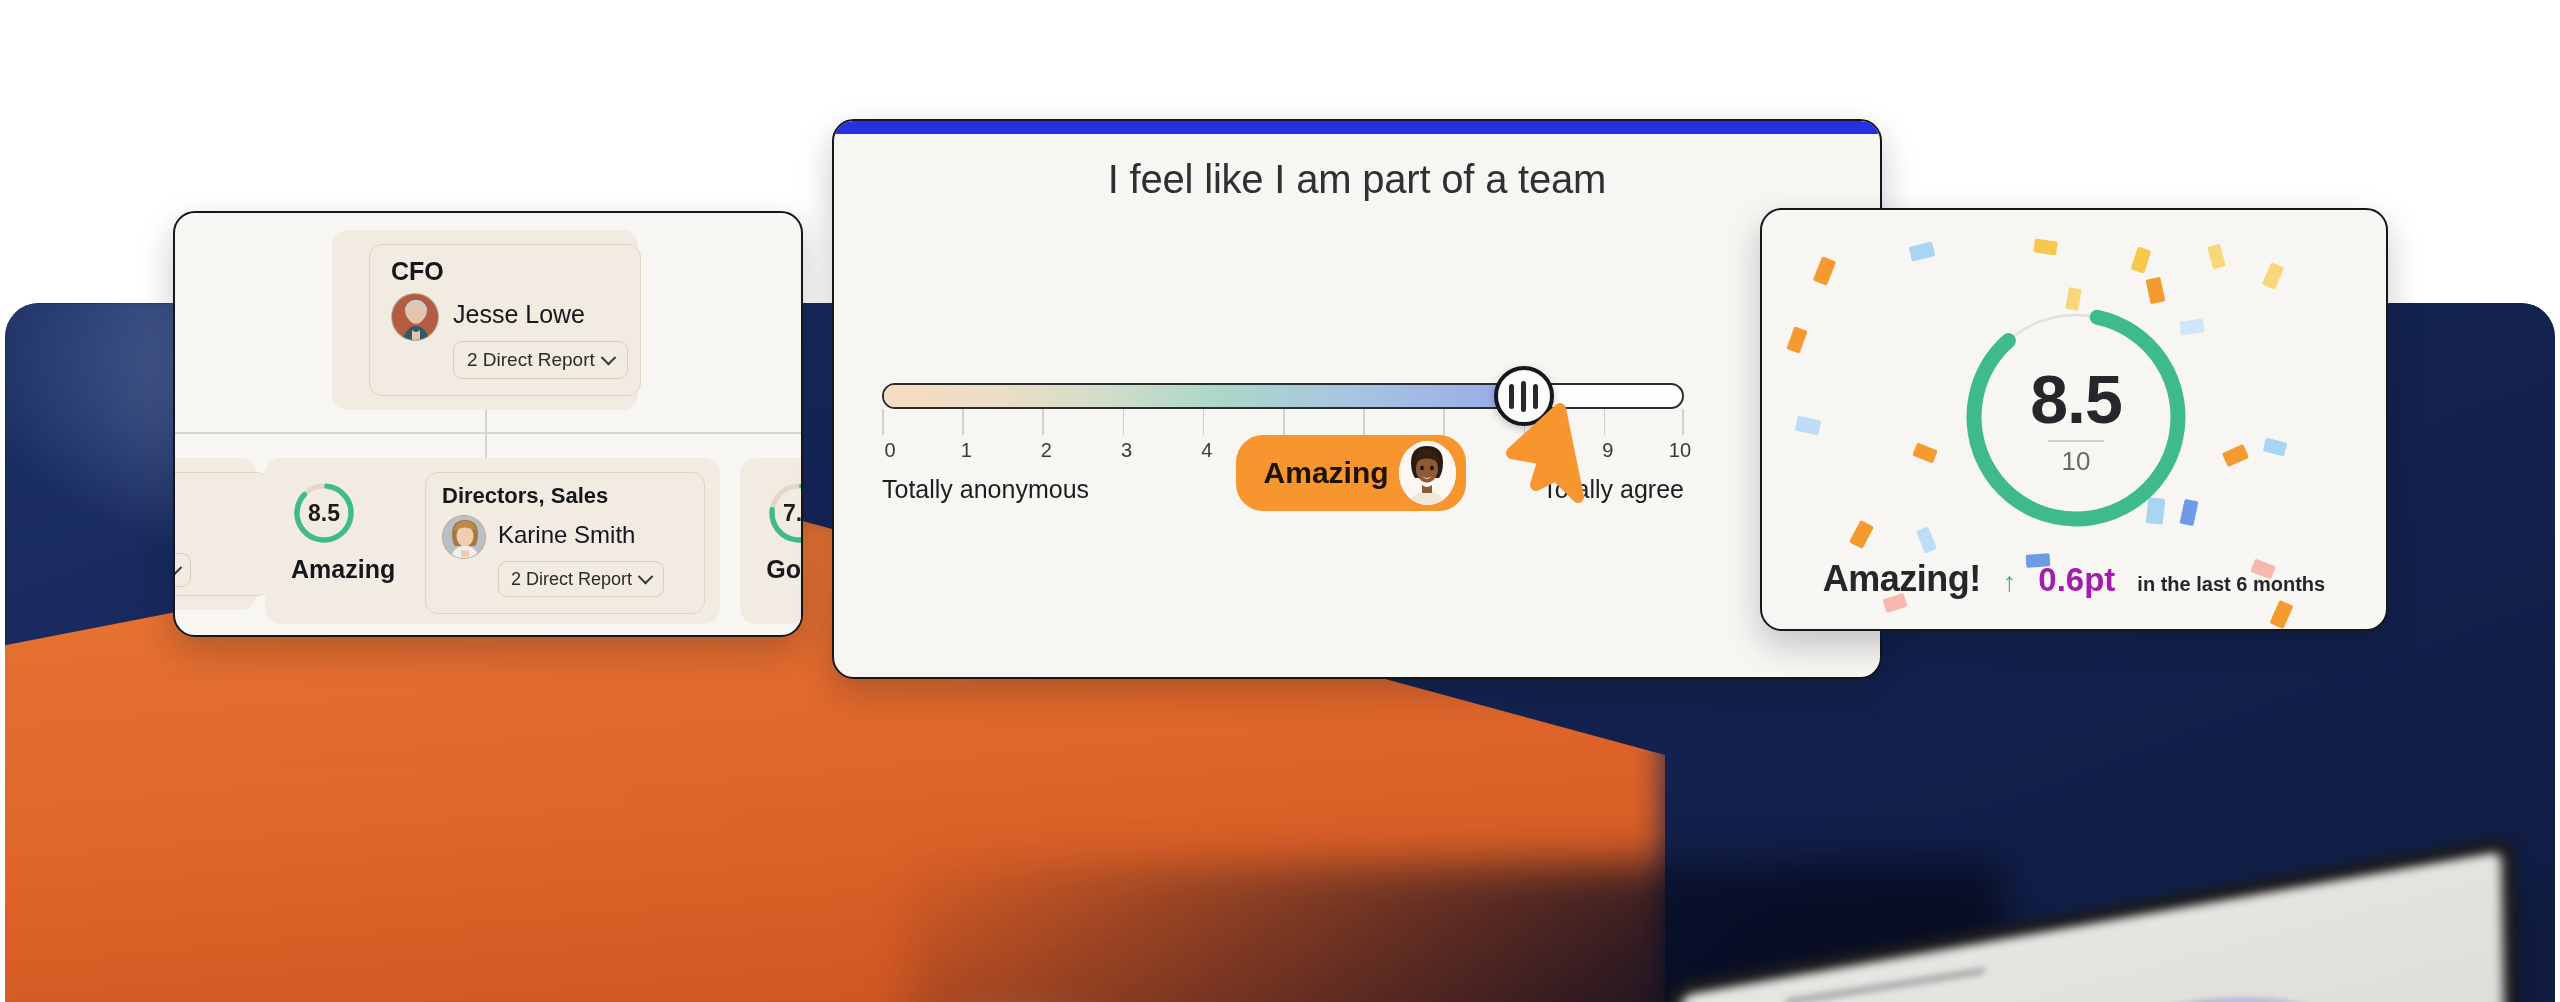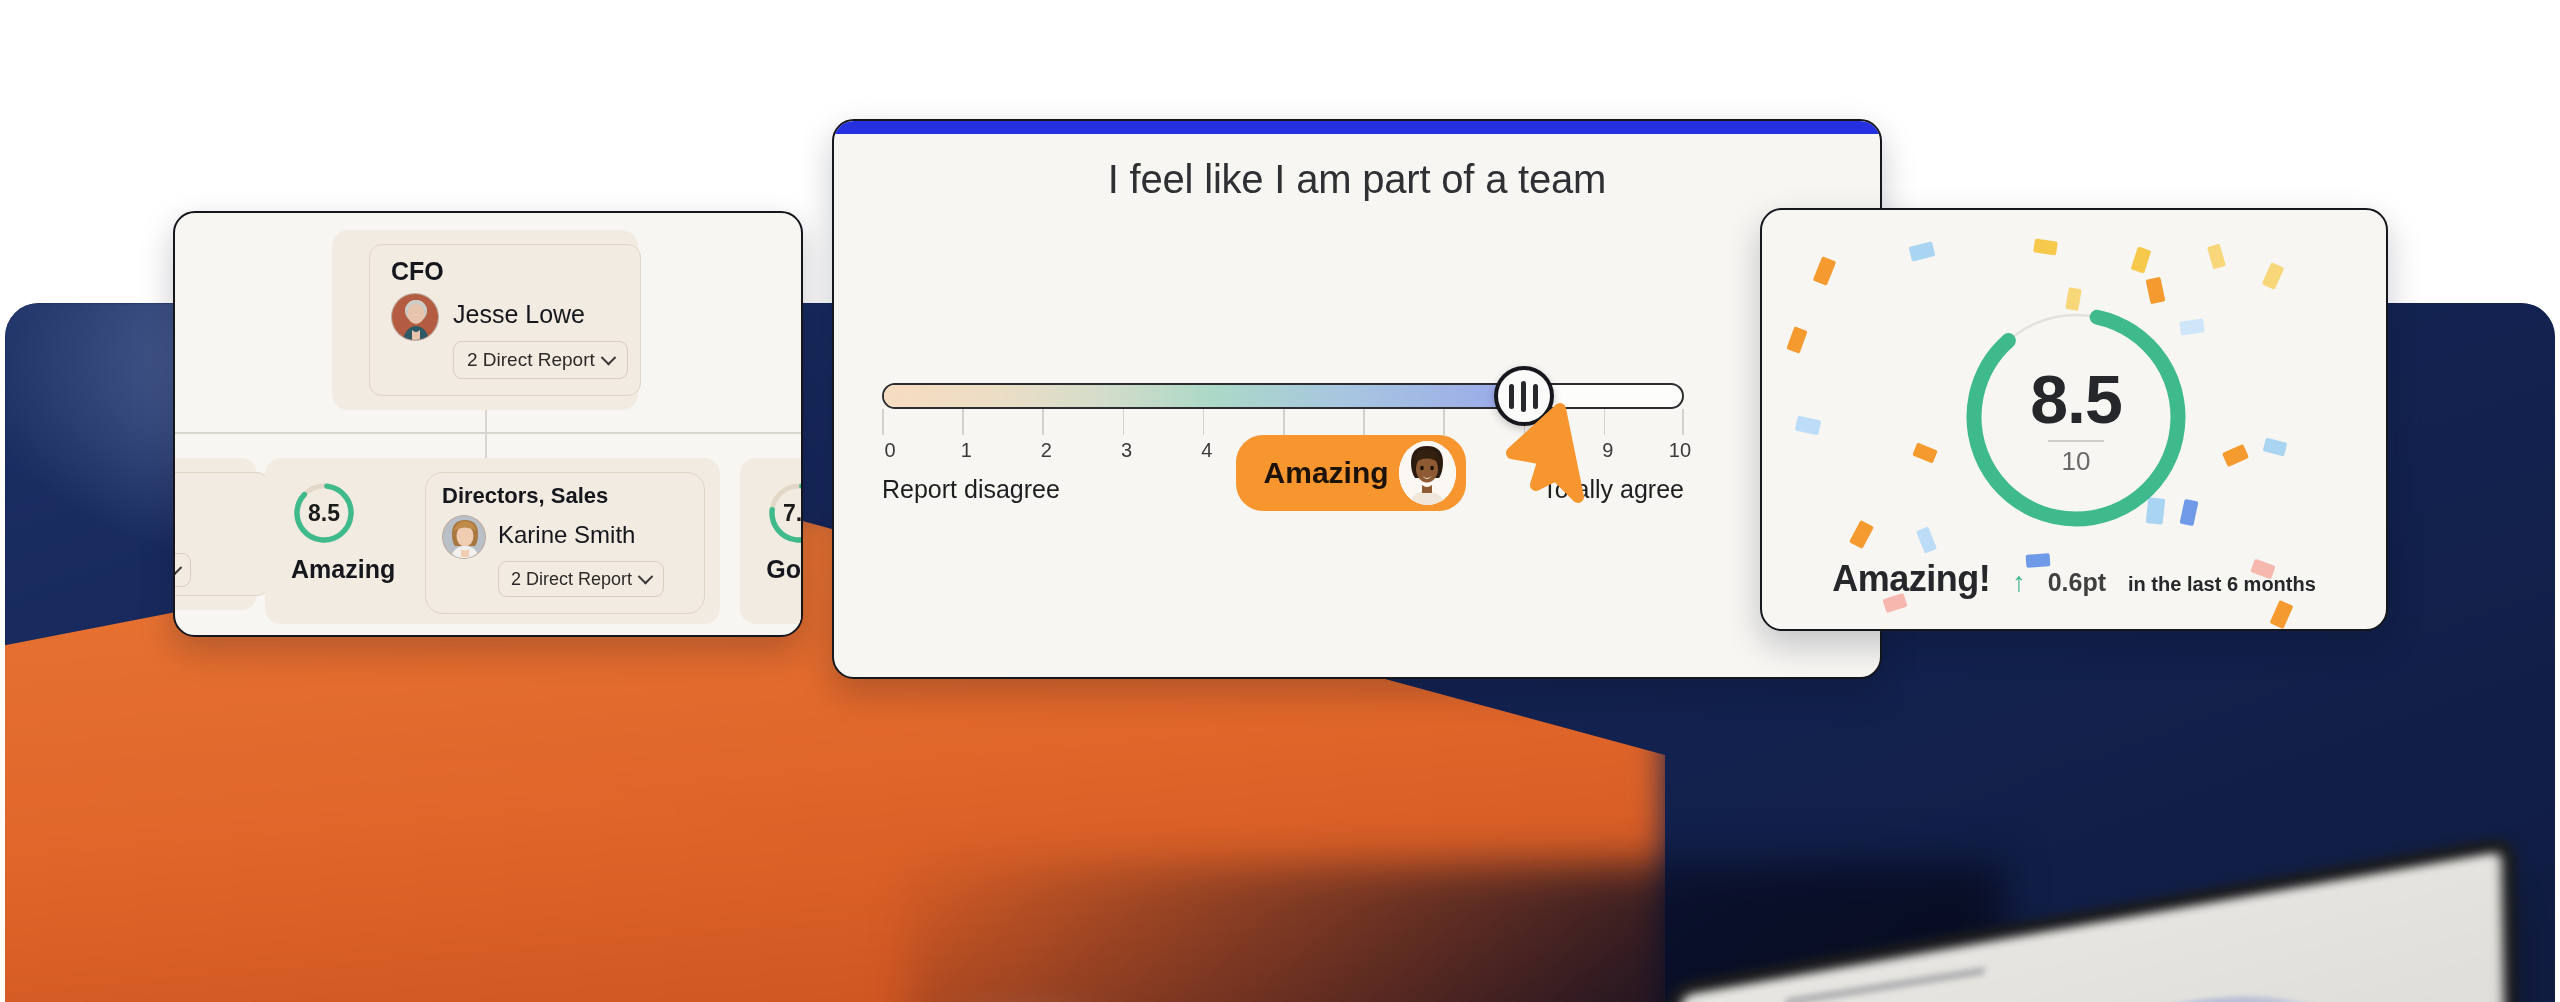--- a/index.html
+++ b/index.html
@@ -114,21 +114,21 @@
   .eng-score{ position:absolute; width:100%; text-align:center; top:62px;
     font-size:68px; font-weight:700; color:#26272a; letter-spacing:-1px; }
   .eng-divider{ position:absolute; left:50%; transform:translateX(-50%); top:142px;
     width:56px; height:2px; background:#cfcecb; }
   .eng-out-of{ position:absolute; width:100%; text-align:center; top:148px;
     font-size:26px; color:#6a6a6a; }
   .eng-footer{ position:absolute; width:100%; top:348px; text-align:center;
     display:flex; align-items:baseline; justify-content:center; gap:22px; }
   .eng-amazing{ font-size:36px; font-weight:700; color:#26272a; letter-spacing:-.5px; }
   .eng-arrow{ font-size:27px; color:#3bb58b; font-weight:700; }
-  .eng-delta{ font-size:25px; font-weight:700; color:#404040; }
+  .eng-delta{ font-size:33px; font-weight:700; color:#a21caf; }
   .eng-period{ font-size:20px; font-weight:700; color:#26272a; }
   .confetti{ position:absolute; border-radius:2px; }
 </style>
 </head>
 <body>
 
 <div id="stage">
 
   <div class="photo-panel">
     <div class="photo-layer">
@@ -189,21 +189,21 @@
 
         <div class="ring-wrap" style="left:26px;top:22px;width:66px;height:66px;">
           <svg width="66" height="66" viewBox="0 0 66 66" aria-hidden="true">
             <circle cx="33" cy="33" r="27" fill="none" stroke="#e3d8c8" stroke-width="5"></circle>
             <circle cx="33" cy="33" r="27" fill="none" stroke="#3fba8c" stroke-width="5.4" stroke-linecap="round" stroke-dasharray="144.2 169.6" transform="rotate(-84 33 33)"></circle>
           </svg>
           <div class="ring-val" style="font-size:23px;">8.5</div>
         </div>
         <div class="ring-label" style="left:26px;top:97px;width:66px;font-size:25px;">Amazing</div>
 
-        <div class="node-inner" style="left:160px;top:14px;width:280px;height:142px;border-radius:18px;">
+        <div class="node-inner" style="left:160px;top:14px;width:280px;height:142px;">
           <div class="node-role" style="position:absolute;left:16px;top:10px;font-size:22px;">Directors, Sales</div>
           <div class="avatar" style="left:16px;top:42px;width:44px;height:44px;">
             <svg width="44" height="44" viewBox="0 0 44 44" aria-hidden="true">
               <rect width="44" height="44" fill="#b9bfc6"></rect>
               <path d="M22 4 q13 0 13 14 q0 8 -3 12 l-20 0 q-3 -4 -3 -12 q0 -14 13 -14z" fill="#a8763f"></path>
               <ellipse cx="22" cy="20" rx="8.5" ry="10.5" fill="#f0cdb2"></ellipse>
               <path d="M11 15 q11 -7 22 0 q-2 -10 -11 -10 q-9 0 -11 10z" fill="#c08b4a"></path>
               <path d="M7 44 q3 -14 15 -14 q12 0 15 14z" fill="#f2f0ee"></path>
               <path d="M18 33 q4 3 8 0 l0 8 l-8 0z" fill="#f0cdb2"></path>
             </svg>
@@ -261,21 +261,21 @@
         <span class="tick-num" style="left:30.5%">3</span>
         <span class="tick-num" style="left:40.5%">4</span>
         <span class="tick-num" style="left:50.5%">5</span>
         <span class="tick-num" style="left:60.5%">6</span>
         <span class="tick-num" style="left:70.5%">7</span>
         <span class="tick-num" style="left:80.5%">8</span>
         <span class="tick-num" style="left:90.5%">9</span>
         <span class="tick-num" style="left:99.5%">10</span>
       </div>
 
-      <div class="endlabel" style="left:0;">Report disagree</div>
+      <div class="endlabel" style="left:0;">Totally anonymous</div>
       <div class="endlabel" style="right:0;">Totally agree</div>
 
       <div class="handle" style="left:calc(80% - 30px); top:-17px;">
         <span></span>
         <span class="mid"></span>
         <span></span>
       </div>
 
       <svg style="position:absolute;left:calc(80% - 42px);top:18px;" width="110" height="110" viewBox="0 0 110 110">
         <path d="M78 8 L96 96 L74 74 L54 84 L62 58 L30 52 Z" fill="#f7952f" stroke="#f7952f" stroke-width="12" stroke-linejoin="round"></path>

